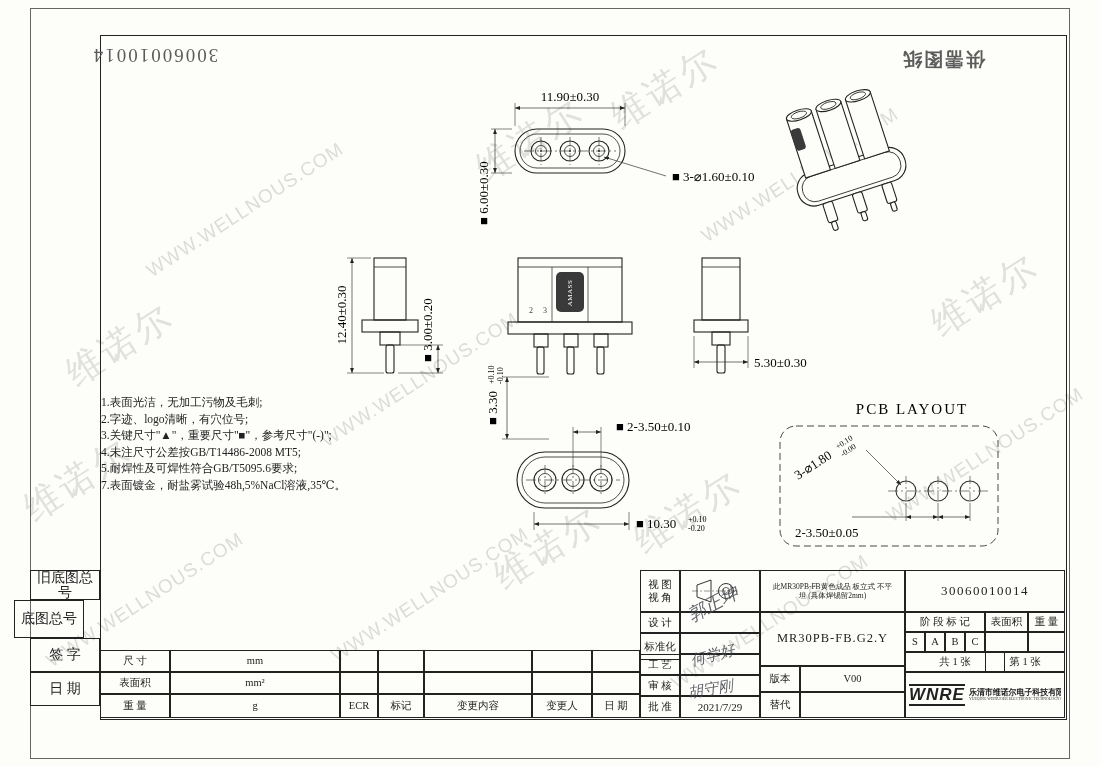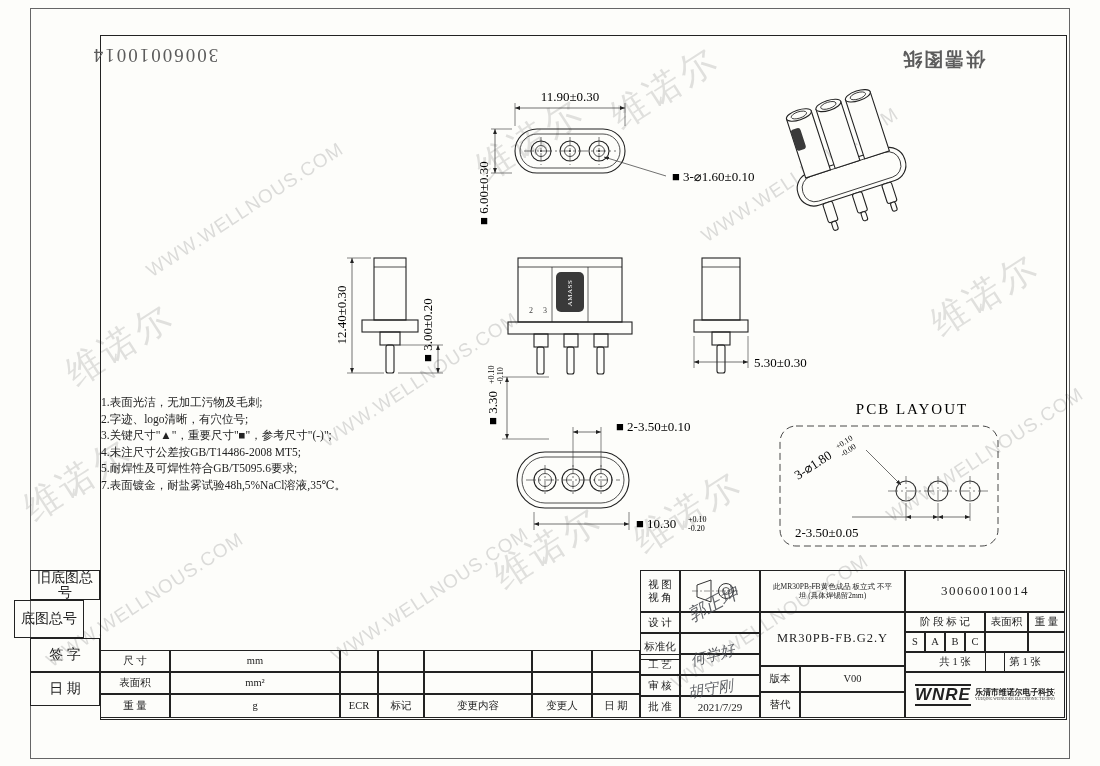--- a/index.html
+++ b/index.html
@@ -24,21 +24,21 @@
   .cell{position:absolute;border:1px solid #222;box-sizing:border-box;display:flex;
         align-items:center;justify-content:center;font-size:10.5px;z-index:4;
         text-align:center;line-height:1.1;background:transparent;}
   .cell.small{font-size:14px;}
   .cell.big{font-size:12.5px;letter-spacing:1px;}
   .cell.desc{font-size:7.5px;padding:1px 10px;line-height:9px;}
   .cell.docnum{font-size:13px;letter-spacing:1.5px;}
   .cell.vstack{flex-direction:column;gap:1px;}
   .sig{position:absolute;z-index:5;font-style:italic;color:#45484e;opacity:.85;white-space:nowrap;
        font-family:"Liberation Serif",serif;}
-  .logo-wrap{display:flex;align-items:center;gap:4px;width:100%;padding:0 9px;box-sizing:border-box;}
+  .logo-wrap{display:flex;align-items:center;gap:4px;width:100%;padding:0 3px;box-sizing:border-box;}
   .logo-mark{font-style:italic;font-weight:bold;font-size:17px;letter-spacing:1px;
              border-top:2px solid #222;border-bottom:2px solid #222;line-height:18px;
              font-family:"Liberation Sans",sans-serif;}
   .logo-txt{display:flex;flex-direction:column;align-items:flex-start;overflow:hidden;}
   .logo-cn{font-size:9px;font-weight:bold;white-space:nowrap;transform:scaleX(.88);transform-origin:left;}
   .logo-en{font-size:4.5px;white-space:nowrap;transform:scaleX(.85);transform-origin:left;color:#333;}
   .dimtxt{font-family:"Liberation Serif","DejaVu Serif","DejaVu Sans",serif;}
 </style>
 </head>
 <body>

